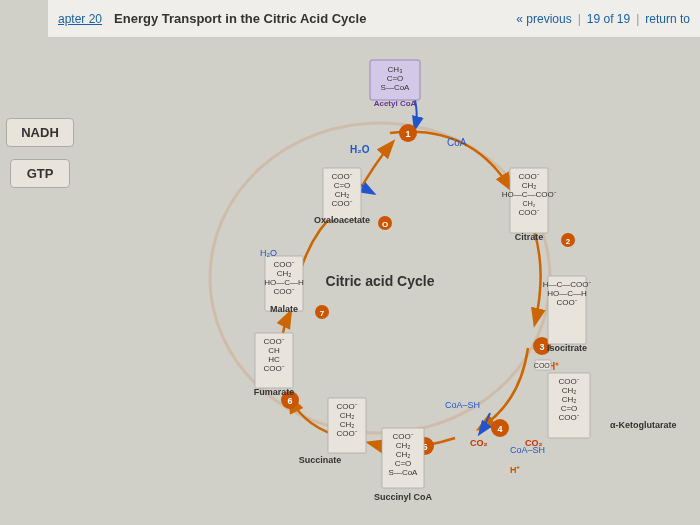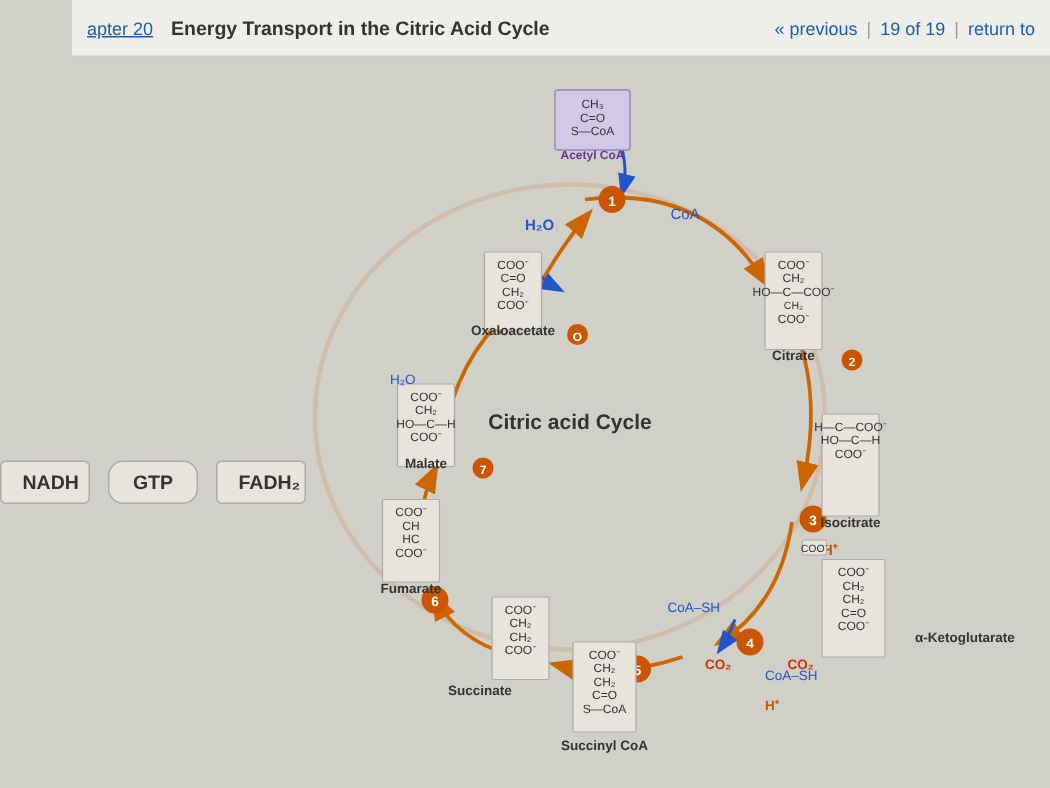--- a/index.html
+++ b/index.html
@@ -57,40 +57,40 @@
     #main-content {
       display: flex;
       height: 487px;
       background: #d0cfc8;
     }
 
     
     #sidebar {
       width: 80px;
       display: flex;
-      flex-direction: row;
+      flex-direction: column;
       align-items: center;
       justify-content: flex-start;
       padding-top: 80px;
       gap: 12px;
       background: #d0cfc8;
     }
     .sidebar-badge {
       background: #e8e4dc;
       border: 1px solid #aaa;
       border-radius: 4px;
       padding: 6px 14px;
       font-size: 13px;
       font-weight: bold;
       color: #333;
       text-align: center;
       min-width: 60px;
     }
     .sidebar-badge.nadh { color: #333; }
-    .sidebar-badge.gtp { color: #333; border-radius: 10px; }
+    .sidebar-badge.gtp { color: #333; }
 
     
     #diagram-area {
       flex: 1;
       position: relative;
       overflow: hidden;
     }
 
     #diagram-area svg {
       position: absolute;
@@ -113,21 +113,20 @@
     <span class="separator">|</span>
     <a>return to</a>
   </div>
 </div>
 
 <div id="main-content">
 
   <div id="sidebar">
     <div class="sidebar-badge nadh">NADH</div>
     <div class="sidebar-badge gtp">GTP</div>
-    <div class="sidebar-badge fadh2">FADH₂</div>
   </div>
 
   <div id="diagram-area">
     <svg viewBox="0 0 620 487" xmlns="http://www.w3.org/2000/svg">
 
       <ellipse cx="300" cy="240" rx="170" ry="155" fill="none" stroke="#cc5500" stroke-width="3" stroke-dasharray="none" opacity="0.15"></ellipse>
 
       <path d="M 310 95 Q 390 85 430 150" fill="none" stroke="#cc6600" stroke-width="2.5" marker-end="url(#arrowOrange)"></path>
 
       <path d="M 445 170 Q 470 220 455 285" fill="none" stroke="#cc6600" stroke-width="2.5" marker-end="url(#arrowOrange)"></path>

